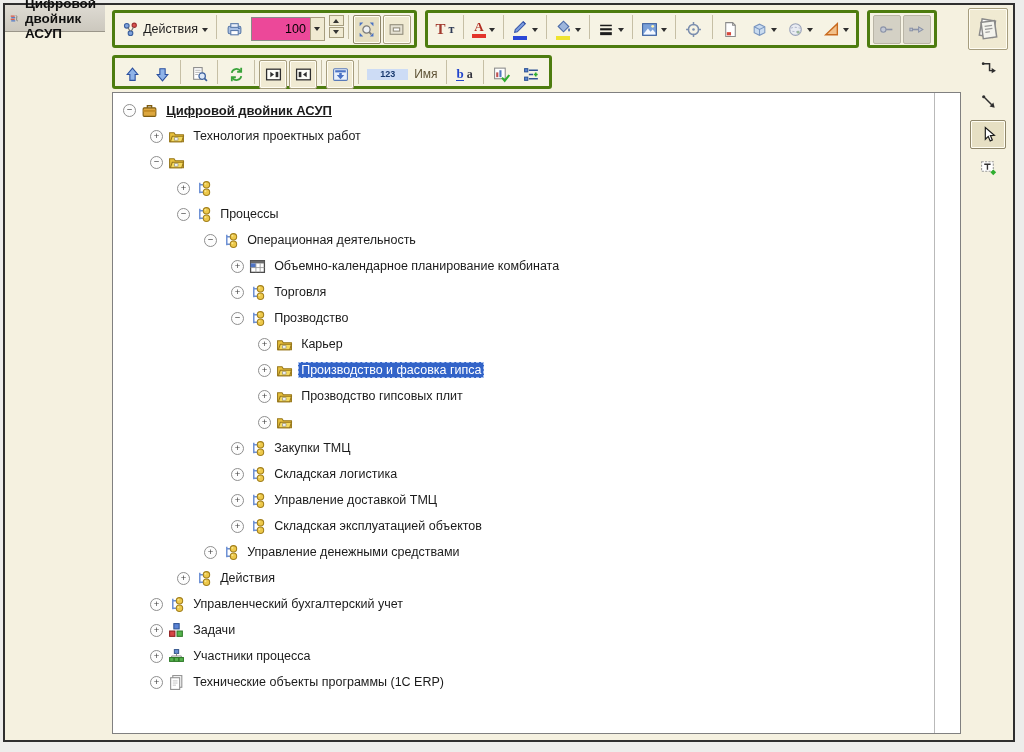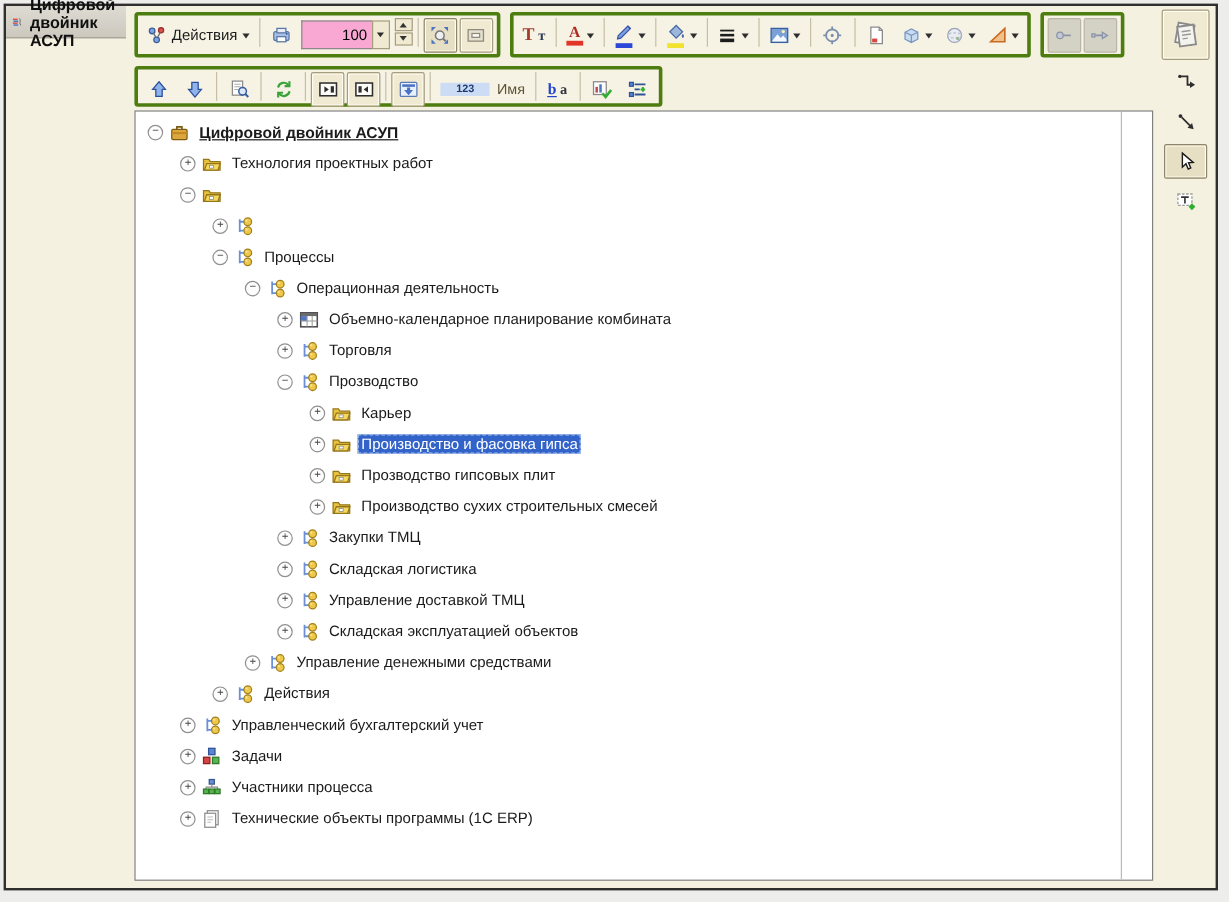--- a/index.html
+++ b/index.html
@@ -39,21 +39,21 @@
   .gT{font-family:"Liberation Serif",serif;font-size:15px;font-weight:bold;color:#a23a2e;}
   .gt{font-family:"Liberation Serif",serif;font-size:12px;font-weight:bold;color:#2e3a55;}
   .gA{font-family:"Liberation Serif",serif;font-size:13px;font-weight:bold;color:#b02c20;}
   .g123{font-size:9px;font-weight:bold;color:#1a3a6e;background:#cddcf5;padding:1px 13px;}
   .gName{font-size:12px;color:#5f5336;margin-left:3px;}
   .gb{font-family:"Liberation Serif",serif;font-size:13px;font-weight:bold;color:#2244cc;border-bottom:1.5px solid #2244cc;}
   .ga{font-family:"Liberation Serif",serif;font-size:12px;font-weight:bold;color:#33333f;}
   
   .combo{display:flex;align-items:center;}
   .combo input{width:50px;height:22px;border:1px solid #8a8a8a;border-right:none;font-size:12.5px;
-    text-align:right;padding:0 4px;background:#f9a8d4;font-family:"Liberation Sans",sans-serif;}
+    text-align:right;padding:0 4px;background:#ec4899;font-family:"Liberation Sans",sans-serif;}
   .combo .dd{width:15px;height:24px;border:1px solid #a69d7e;background:#f0ead2;display:flex;
     align-items:center;justify-content:center;box-sizing:border-box;}
   .combo .dd .caret{margin-top:4px;}
   .spinner{display:flex;flex-direction:column;gap:1px;margin-left:2px;}
   .spinbtn{width:15px;height:11px;border:1px solid #a69d7e;background:#f0ead2;display:flex;
     align-items:center;justify-content:center;box-sizing:border-box;}
   .tri-up{width:0;height:0;border:3px solid transparent;border-bottom:4px solid #333;margin-top:-2px;}
   .tri-dn{width:0;height:0;border:3px solid transparent;border-top:4px solid #333;margin-bottom:-2px;}
   
   .tree-wrap{flex:1;margin:1px 2px 6px 7px;min-height:0;}
@@ -454,21 +454,20 @@
               </svg>
               <span class="tlabel">Прозводство гипсовых плит</span>
             </div>
             <div class="tree-row" style="padding-left: 145px;">
               <span class="expander">+</span>
               <svg viewBox="0 0 16 16" class="icon">
                 <path d="M1.5 13 V4.5 h4.2 l1.2 1.8 h7.6 V13 Z" fill="#e9c23d" stroke="#96761a"></path>
                 <path d="M2.2 13 L4 7.8 h10.6 L12.8 13 Z" fill="#f4d95e" stroke="#96761a"></path>
                 <rect x="6.2" y="9.2" width="3.2" height="2.2" fill="#fff" stroke="#888" stroke-width="0.6"></rect>
               </svg>
-              <span class="tlabel">Производство сухих строительных смесей</span>
             </div>
             <div class="tree-row" style="padding-left: 118px;">
               <span class="expander">+</span>
               <svg viewBox="0 0 16 16" class="icon">
                 <path d="M4.5 2.5 v10 M4.5 4.5 h3.5 M4.5 11.5 h3.5" fill="none" stroke="#6b8fd4" stroke-width="1.4"></path>
                 <circle cx="10.8" cy="4.5" r="3" fill="#edc84a" stroke="#a3801d"></circle>
                 <circle cx="10.8" cy="11.5" r="3" fill="#edc84a" stroke="#a3801d"></circle>
                 <circle cx="9.8" cy="3.6" r="0.9" fill="#f8e68e"></circle>
                 <circle cx="9.8" cy="10.6" r="0.9" fill="#f8e68e"></circle>
               </svg>

